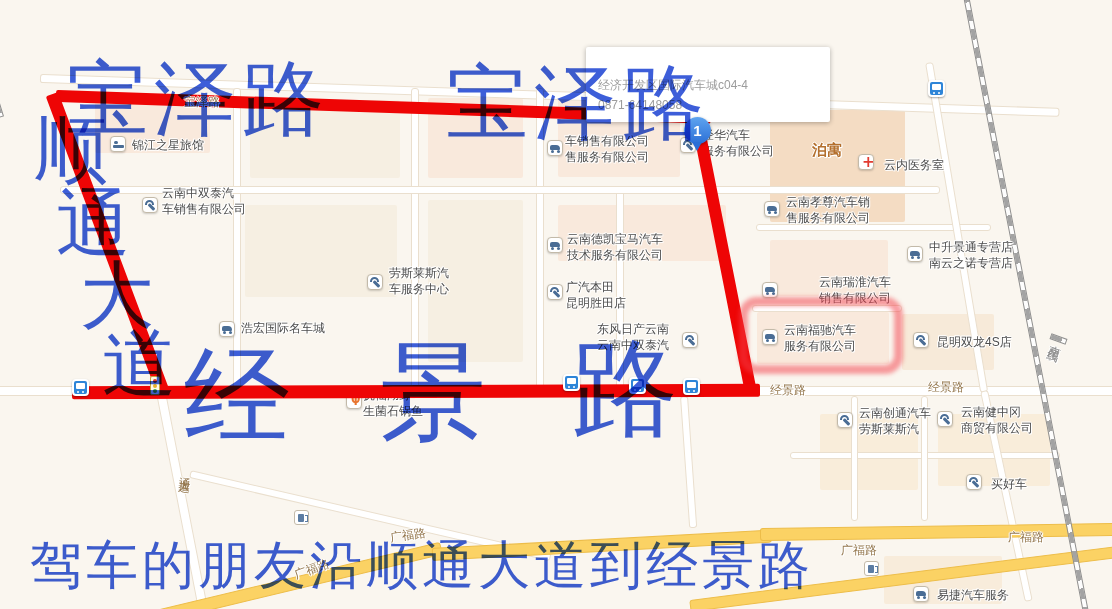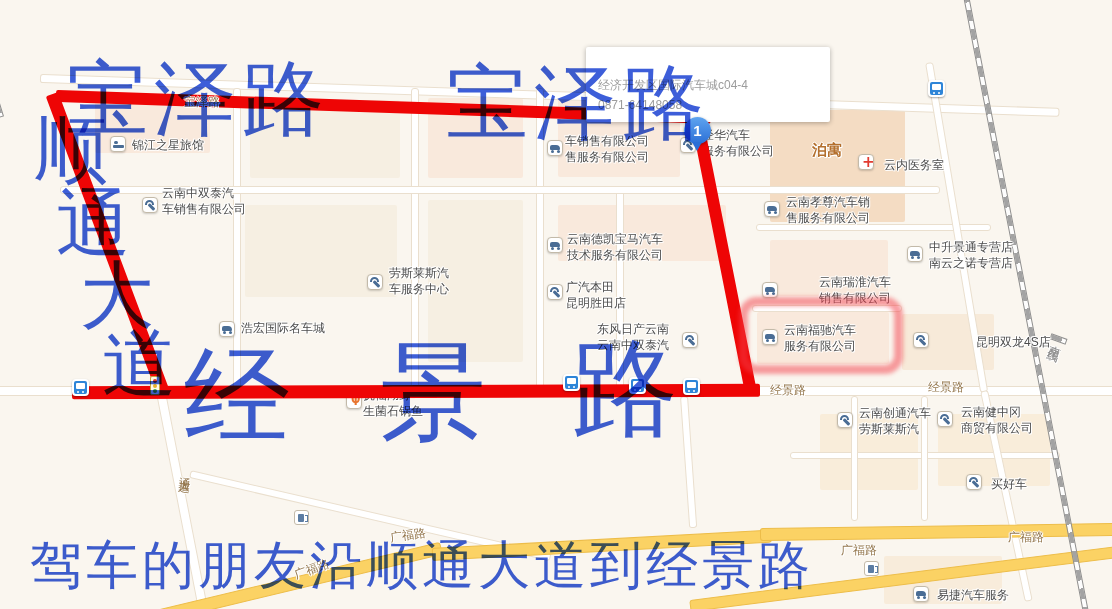--- a/index.html
+++ b/index.html
@@ -159,21 +159,21 @@
       <div class="poi-label" style="left: 783px; top: 274px; margin-left: 36px;"><div>云南瑞淮汽车</div><div>销售有限公司</div></div>
       <div class="pic wrench" style="left: 547px; top: 284px;"></div>
       <div class="poi-label" style="left: 566px; top: 279px;"><div>广汽本田</div><div>昆明胜田店</div></div>
       <div class="pic car" style="left: 219px; top: 321px;"></div>
       <div class="poi-label" style="left: 241px; top: 320px;"><div>浩宏国际名车城</div></div>
       <div class="pic wrench" style="left: 682px; top: 332px;"></div>
       <div class="poi-label" style="left: 597px; top: 321px;"><div>东风日产云南</div><div>云南中双泰汽</div></div>
       <div class="pic car" style="left: 762px; top: 329px;"></div>
       <div class="poi-label" style="left: 784px; top: 322px;"><div>云南福驰汽车</div><div>服务有限公司</div></div>
       <div class="pic wrench" style="left: 913px; top: 332px;"></div>
-      <div class="poi-label" style="left: 937px; top: 334px; margin-left: 39px;"><div>昆明双龙4S店</div></div>
+      <div class="poi-label" style="left: 937px; top: 334px;"><div>昆明双龙4S店</div></div>
       <div class="pic food" style="left: 346px; top: 393px;"></div>
       <div class="poi-label" style="left: 363px; top: 387px;"><div>抚仙湖野</div><div>生菌石锅鱼</div></div>
       <div class="pic wrench" style="left: 837px; top: 412px;"></div>
       <div class="poi-label" style="left: 859px; top: 405px;"><div>云南创通汽车</div><div>劳斯莱斯汽</div></div>
       <div class="pic wrench" style="left: 937px; top: 411px;"></div>
       <div class="poi-label" style="left: 961px; top: 404px;"><div>云南健中冈</div><div>商贸有限公司</div></div>
       <div class="pic wrench" style="left: 966px; top: 474px;"></div>
       <div class="poi-label" style="left: 991px; top: 476px;"><div>买好车</div></div>
       <div class="pic car" style="left: 913px; top: 586px;"></div>
       <div class="poi-label" style="left: 937px; top: 587px;"><div>易捷汽车服务</div></div>

